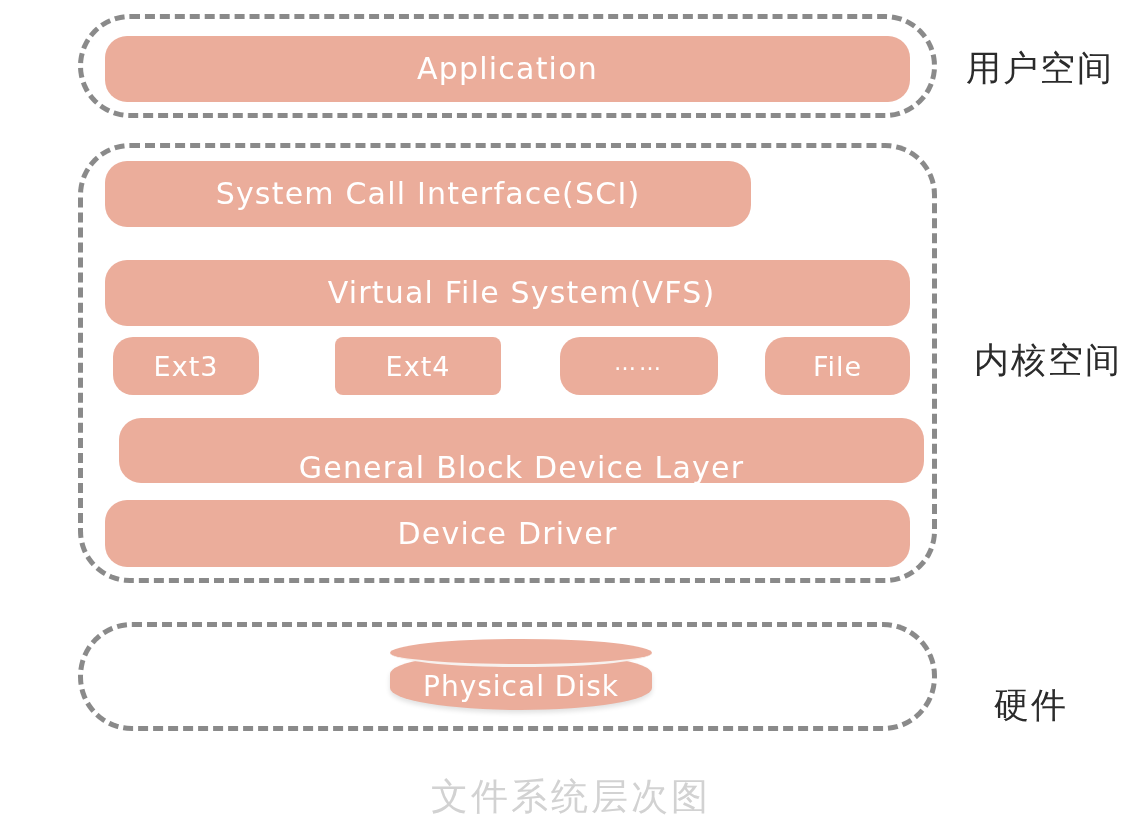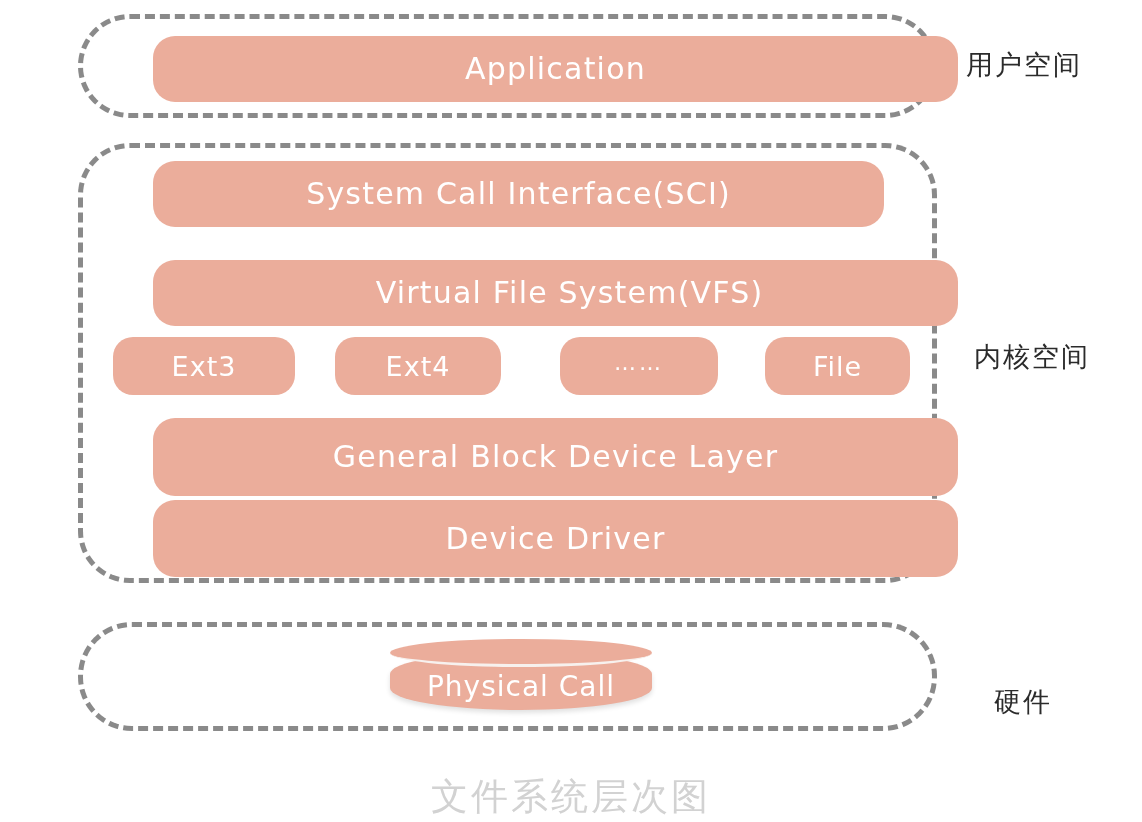--- a/index.html
+++ b/index.html
@@ -46,59 +46,58 @@
 
   
   .layer-box {
     position: absolute;
     background: #EBAD9B;
     border-radius: 22px;
     display: flex;
     align-items: center;
     justify-content: center;
     box-sizing: border-box;
-    margin-left: 48px;
   }
   .layer-label {
     color: #ffffff;
     font-family: "DejaVu Sans", sans-serif;
     font-size: 30px;
     font-weight: 400;
     letter-spacing: 1.2px;
     white-space: nowrap;
     line-height: 1;
   }
 
   #box-application { left: 105px; top: 36px;  width: 805px; height: 66px; }
-  #box-sci         { left: 105px; top: 161px; width: 731px; height: 66px; }
+  #box-sci         { left: 105px; top: 161px; width: 646px; height: 66px; }
   #box-vfs         { left: 105px; top: 260px; width: 805px; height: 66px; padding-left: 28px; }
-  #box-gbdl        { left: 105px; top: 418px; width: 805px; height: 78px; }
-  #box-driver      { left: 105px; top: 500px; width: 805px; height: 77px; }
+  #box-gbdl        { left: 119px; top: 418px; width: 805px; height: 65px; align-items: flex-end; }
+  #box-driver      { left: 105px; top: 500px; width: 805px; height: 67px; }
 
   
   .fs-box {
     position: absolute;
     background: #EBAD9B;
     border-radius: 20px;
     display: flex;
     align-items: center;
     justify-content: center;
     top: 337px;
     height: 58px;
     box-sizing: border-box;
   }
   .fs-label {
     color: #ffffff;
     font-size: 27px;
     letter-spacing: 1px;
     white-space: nowrap;
     line-height: 1;
   }
-  #fs-ext3  { left: 113px; width: 182px; }
-  #fs-ext4  { left: 335px; width: 166px; }
+  #fs-ext3  { left: 113px; width: 146px; }
+  #fs-ext4  { left: 335px; width: 166px; border-radius: 8px; }
   #fs-more  { left: 560px; width: 158px; }
   #fs-btrfs { left: 765px; width: 145px; }
   #fs-more .fs-label {
     letter-spacing: 3px;
     font-size: 22px;
     position: relative;
     top: -3px;
   }
 
   
@@ -144,21 +143,21 @@
     letter-spacing: 1px;
     white-space: nowrap;
     line-height: 1;
   }
 
   
   .zone-name {
     position: absolute;
     color: #2b2b2b;
     font-family: "DejaVu Sans", sans-serif;
-    font-size: 27px;
+    font-size: 35px;
     letter-spacing: 2px;
     white-space: nowrap;
     line-height: 1;
   }
   #name-user     { left: 966px; top: 51px;  }
   #name-kernel   { left: 958px; top: 343px; margin-left: 16px; }
   #name-hardware { left: 994px; top: 688px; text-align: right; }
 
   
   #caption {
@@ -215,18 +214,18 @@
   <span class="layer-label">Device Driver</span>
 </div>
 
 <span class="zone-name" id="name-kernel">内核空间</span>
 
 <div class="zone" id="zone-hardware"></div>
 
 <div id="disk-wrap">
   <div id="disk-body"></div>
   <div id="disk-top"></div>
-  <div id="disk-label">Physical Call</div>
+  <div id="disk-label">Physical Disk</div>
 </div>
 
 <span class="zone-name" id="name-hardware">硬件</span>
 
 <div id="caption">文件系统层次图</div>
 
 </body></html>

